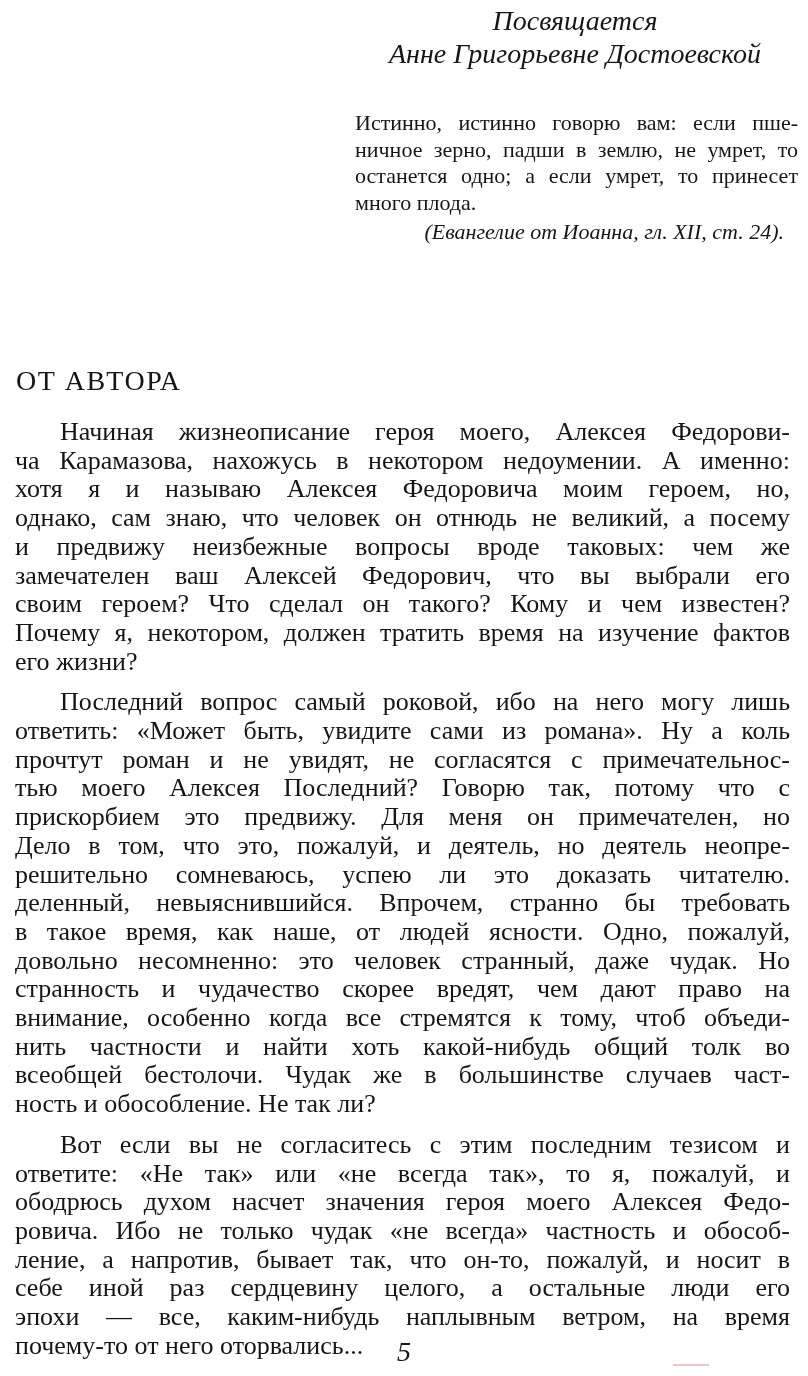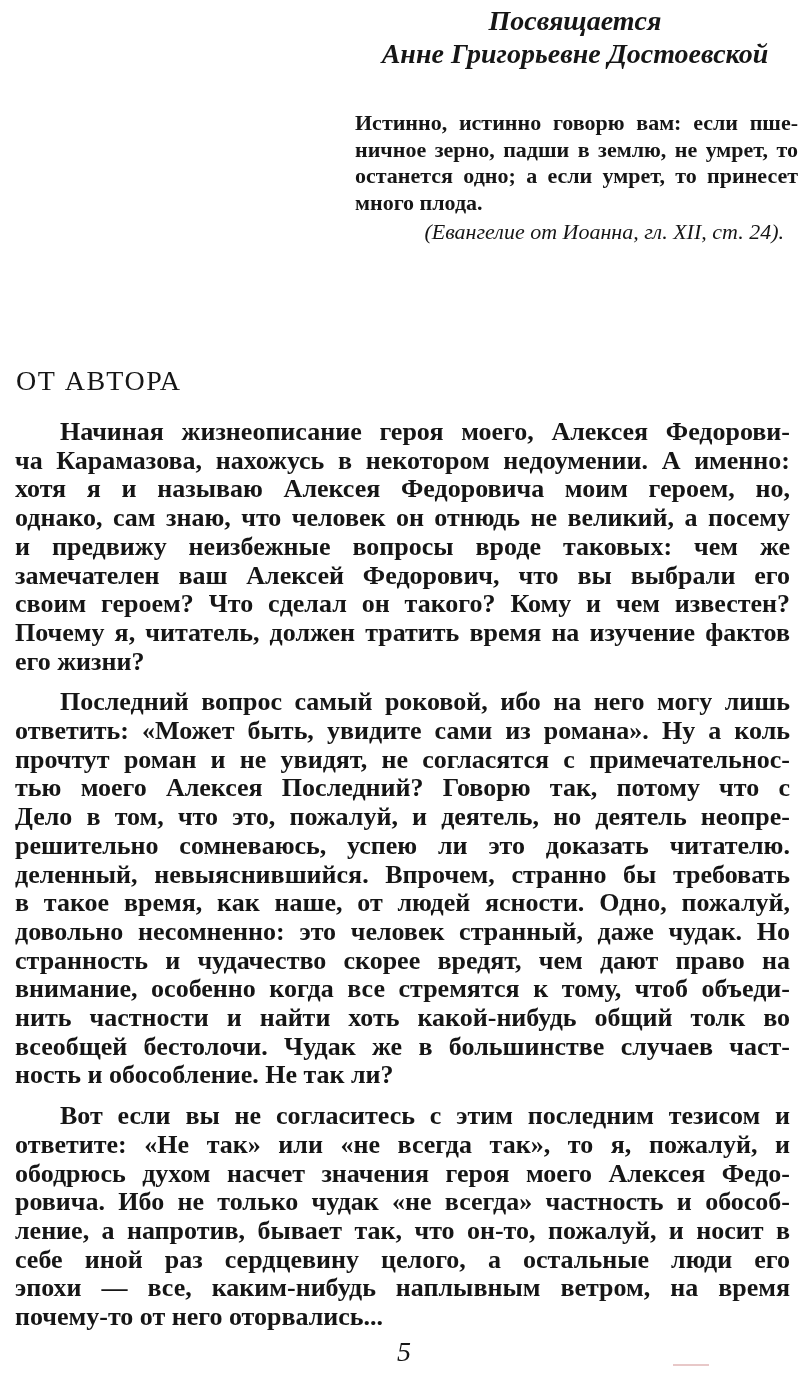--- a/index.html
+++ b/index.html
@@ -9,21 +9,20 @@
     height: 1376px;
     background: var(--bg, #ffffff);
     color: var(--fg, #161616);
     font-family: "Liberation Serif", serif;
     overflow: hidden;
   }
   
   .tline {
     text-align: justify;
     text-align-last: justify;
-    font-weight: bold;
   }
   .tline.last { text-align-last: left; }
 
   .dedication {
     position: absolute;
     top: 4px; left: 352px; width: 446px;
     font-style: italic;
     font-size: 28px;
     line-height: 33px;
   }
@@ -101,28 +100,29 @@
 
   <div class="body-text">
     <div class="para">
         <div class="tline first">Начиная жизнеописание героя моего, Алексея Федорови-</div>
         <div class="tline">ча Карамазова, нахожусь в некотором недоумении. А именно:</div>
         <div class="tline">хотя я и называю Алексея Федоровича моим героем, но,</div>
         <div class="tline">однако, сам знаю, что человек он отнюдь не великий, а посему</div>
         <div class="tline">и предвижу неизбежные вопросы вроде таковых: чем же</div>
         <div class="tline">замечателен ваш Алексей Федорович, что вы выбрали его</div>
         <div class="tline">своим героем? Что сделал он такого? Кому и чем известен?</div>
-        <div class="tline">Почему я, читатель, должен тратить время на изучение фактов</div>
+        <div class="tline">Почему я, некотором, должен тратить время на изучение фактов</div>
         <div class="tline last">его жизни?</div>
       </div>
     <div class="para">
         <div class="tline first">Последний вопрос самый роковой, ибо на него могу лишь</div>
         <div class="tline">ответить: «Может быть, увидите сами из романа». Ну а коль</div>
         <div class="tline">прочтут роман и не увидят, не согласятся с примечательнос-</div>
         <div class="tline">тью моего Алексея Последний? Говорю так, потому что с</div>
+        <div class="tline">прискорбием это предвижу. Для меня он примечателен, но</div>
         <div class="tline">Дело в том, что это, пожалуй, и деятель, но деятель неопре-</div>
         <div class="tline">решительно сомневаюсь, успею ли это доказать читателю.</div>
         <div class="tline">деленный, невыяснившийся. Впрочем, странно бы требовать</div>
         <div class="tline">в такое время, как наше, от людей ясности. Одно, пожалуй,</div>
         <div class="tline">довольно несомненно: это человек странный, даже чудак. Но</div>
         <div class="tline">странность и чудачество скорее вредят, чем дают право на</div>
         <div class="tline">внимание, особенно когда все стремятся к тому, чтоб объеди-</div>
         <div class="tline">нить частности и найти хоть какой-нибудь общий толк во</div>
         <div class="tline">всеобщей бестолочи. Чудак же в большинстве случаев част-</div>
         <div class="tline last">ность и обособление. Не так ли?</div>

